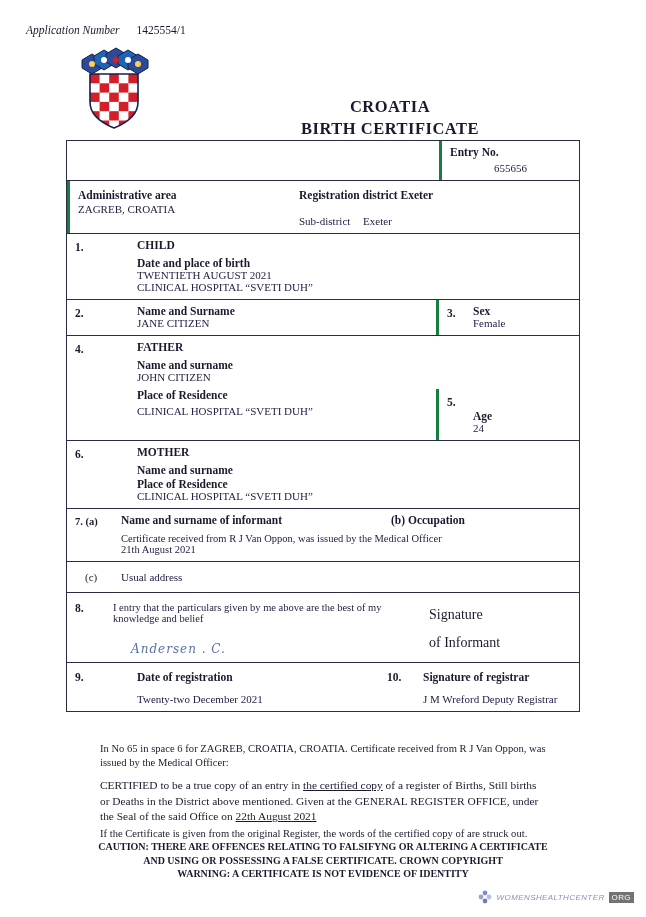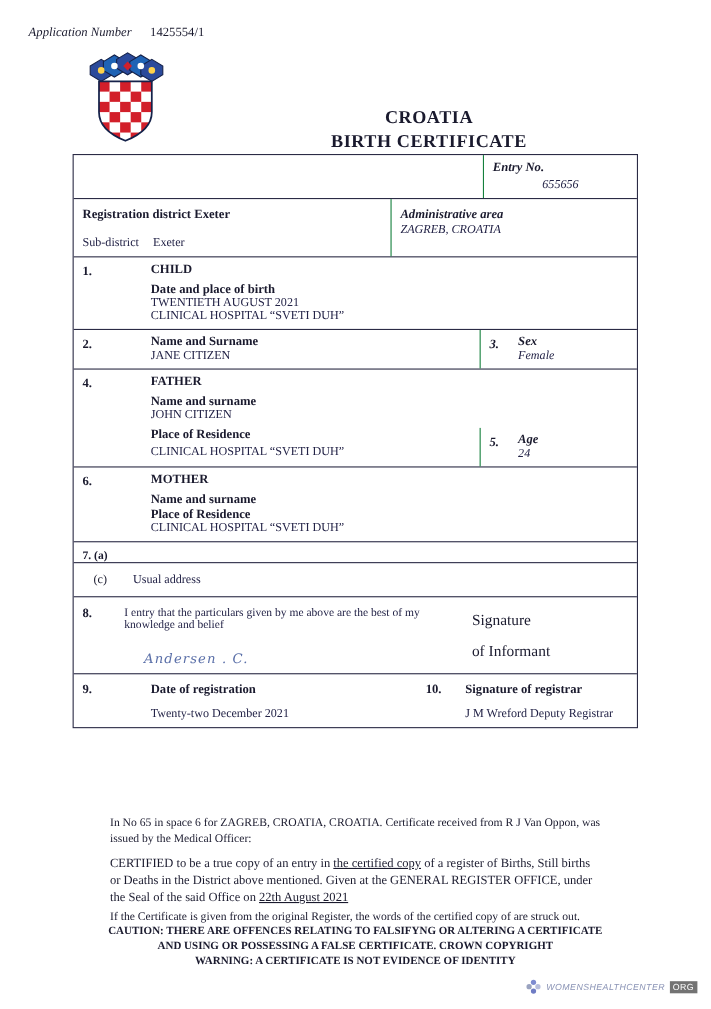--- a/index.html
+++ b/index.html
@@ -74,21 +74,21 @@
     display: flex;
     border-bottom: 1px solid #2b2b45;
     box-sizing: border-box;
   }
   .row:last-child { border-bottom: none; }
   .cell {
     box-sizing: border-box;
     padding: 5px 8px 6px 8px;
     position: relative;
   }
-  .divide { border-left: 1px solid #15803d; font-style: italic; }
+  .divide { border-left: 3px solid #15803d; }
 
   .num {
     width: 38px;
     flex: 0 0 38px;
     font-weight: bold;
     font-size: 11.5px;
     padding-top: 7px;
     padding-left: 8px;
     box-sizing: border-box;
   }
@@ -255,30 +255,30 @@
 
     <div class="row">
       <div class="cell entryno-left"></div>
       <div class="cell entryno-right divide">
         <div class="lbl-b">Entry No.</div>
         <div class="txt" style="margin-top:4px;text-align:center;">655656</div>
       </div>
     </div>
 
     <div class="row">
+      <div class="cell reg-right divide">
+        <div class="lbl-b" style="padding-top:3px;">Administrative area</div>
+        <div class="txt" style="margin-top:2px;">ZAGREB, CROATIA</div>
+      </div>
       <div class="cell reg-left">
         <div class="lbl-b" style="padding-top:3px;">Registration district Exeter</div>
         <div class="txt" style="margin-top:14px;">
           <span>Sub-district</span>
           <span style="margin-left:10px;">Exeter</span>
         </div>
-      </div>
-      <div class="cell reg-right divide">
-        <div class="lbl-b" style="padding-top:3px;">Administrative area</div>
-        <div class="txt" style="margin-top:2px;">ZAGREB, CROATIA</div>
       </div>
     </div>
 
     <div class="row">
       <div class="num">1.</div>
       <div class="cell" style="flex:1 1 auto;">
         <div class="lbl-b" style="padding-left:24px;">CHILD</div>
         <div class="spacer6"></div>
         <div class="lbl-b" style="padding-left:24px;">Date and place of birth</div>
         <div class="txt" style="padding-left:24px;">TWENTIETH AUGUST 2021</div>
@@ -312,40 +312,48 @@
     </div>
 
     <div class="row">
       <div class="num" style="padding-top:2px;">&nbsp;</div>
       <div class="cell age-left" style="padding-top:0;">
         <div class="lbl-b" style="padding-left:24px;">Place of Residence</div>
         <div class="txt" style="padding-left:24px; margin-top:4px;">CLINICAL HOSPITAL “SVETI DUH”</div>
       </div>
       <div class="cell age-right divide" style="display:flex; padding:5px 0 6px 0;">
         <div class="num" style="width:34px; flex:0 0 34px; padding-top:2px;">5.</div>
-        <div style="flex:1 1 auto;">
+        <div style="flex:1 1 auto;margin-top:16px;">
           <div class="lbl-b">Age</div>
           <div class="txt">24</div>
         </div>
       </div>
     </div>
 
     <div class="row">
       <div class="num">6.</div>
       <div class="cell" style="flex:1 1 auto;">
         <div class="lbl-b" style="padding-left:24px;">MOTHER</div>
         <div class="spacer6"></div>
         <div class="lbl-b" style="padding-left:24px;">Name and surname</div>
         <div class="lbl-b" style="padding-left:24px; margin-top:2px;">Place of Residence</div>
         <div class="txt" style="padding-left:24px;">CLINICAL HOSPITAL “SVETI DUH”</div>
       </div>
     </div>
 
     <div class="row">
       <div class="num" style="width:46px; flex:0 0 46px; font-size:10.5px;">7. (a)</div>
+      <div class="cell" style="flex:1 1 auto;">
+        <div style="display:flex;">
+          <div class="lbl-b" style="flex:1 1 auto;">Name and surname of informant</div>
+          <div class="lbl-b" style="width:180px;">(b) Occupation</div>
+        </div>
+        <div class="txt small" style="margin-top:7px;">Certificate received from R J Van Oppon, was issued by the Medical Officer</div>
+        <div class="txt small">21th August 2021</div>
+      </div>
     </div>
 
     <div class="row">
       <div class="num" style="width:46px; flex:0 0 46px; font-weight:normal; font-size:11px; padding-top:9px; padding-left:18px;">(c)</div>
       <div class="cell" style="flex:1 1 auto; min-height:30px; padding-top:9px;">
         <div class="txt">Usual address</div>
       </div>
     </div>
 
     <div class="row">

